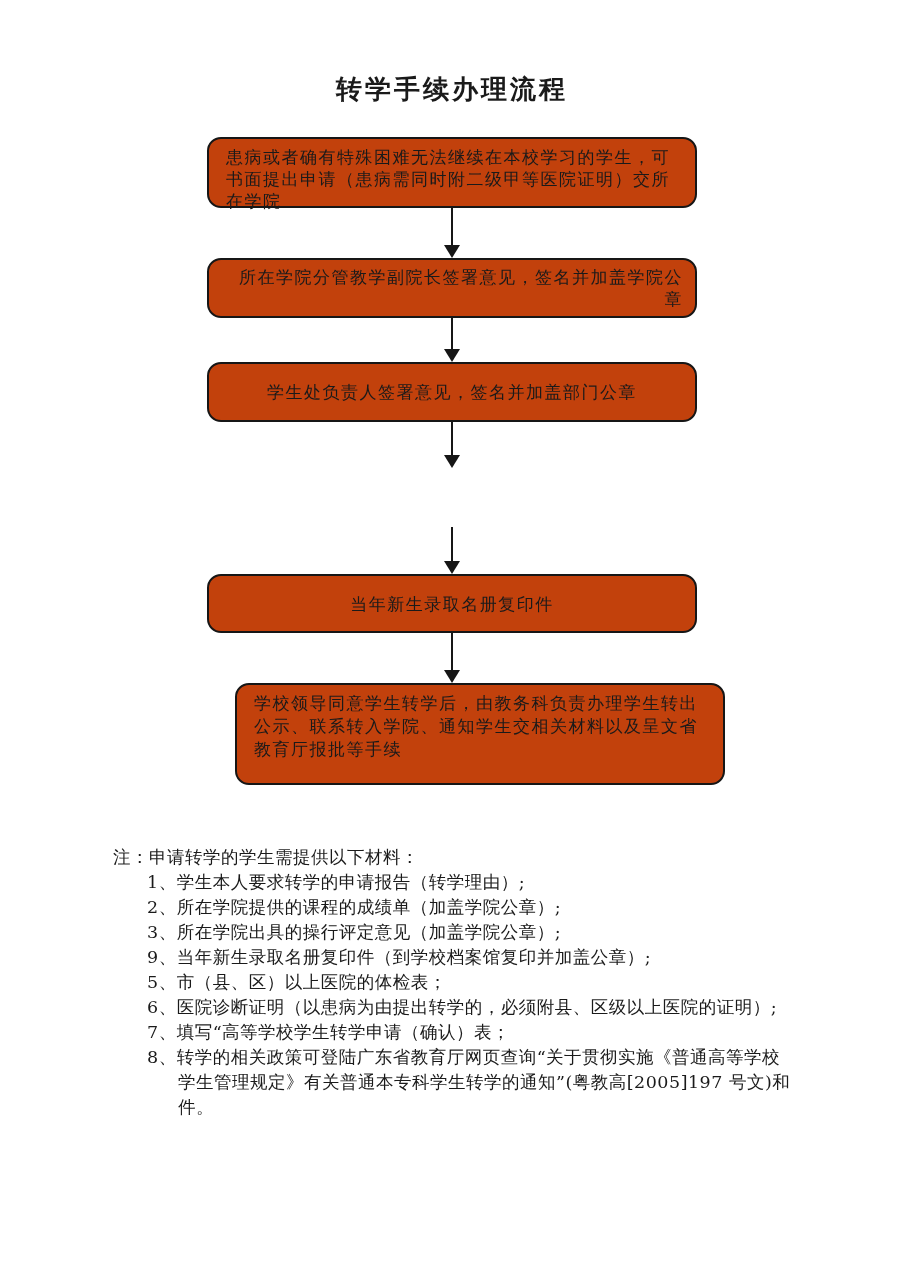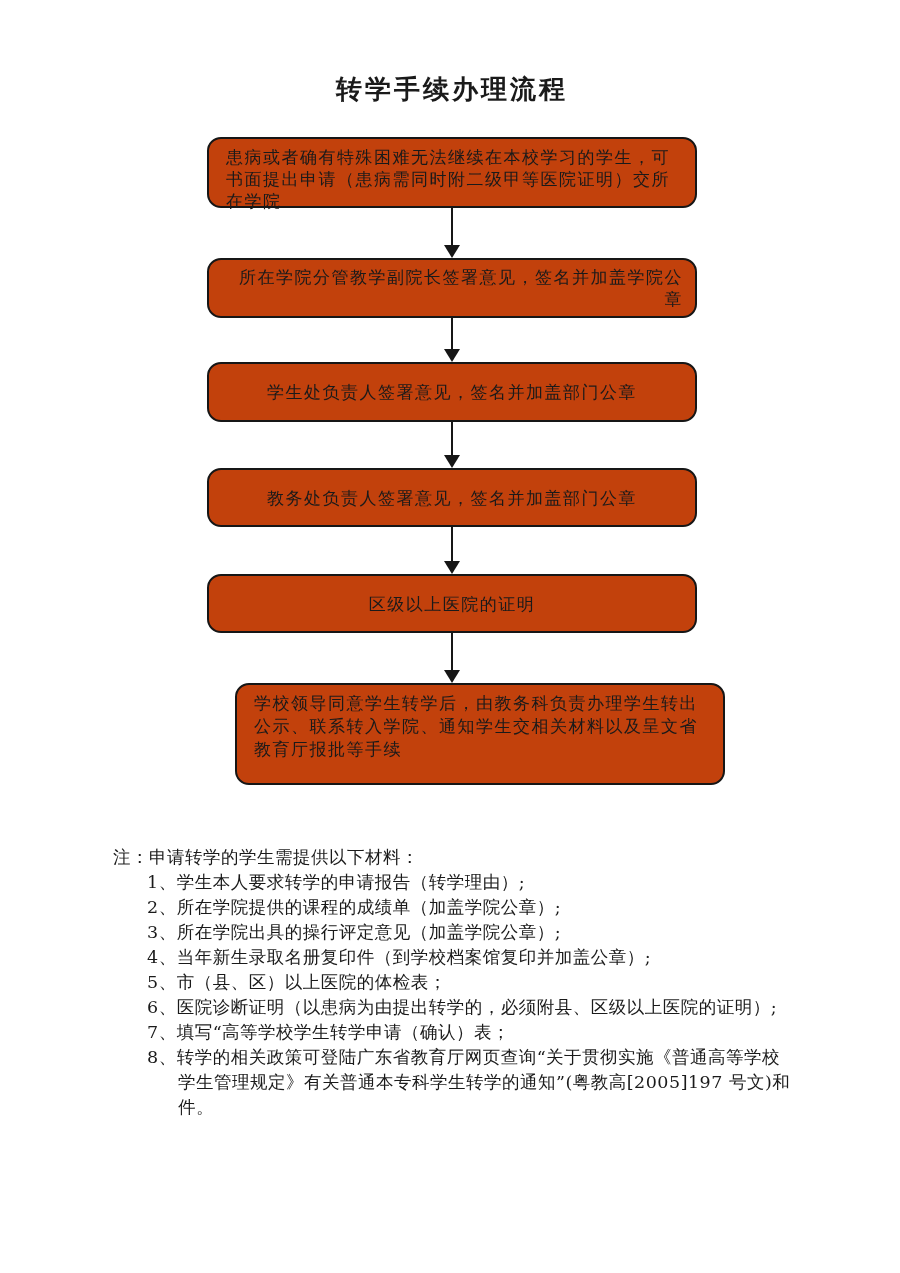--- a/index.html
+++ b/index.html
@@ -66,42 +66,41 @@
     <span class="head"></span>
   </div>
 
   <div class="fbox b3 center">学生处负责人签署意见，签名并加盖部门公章</div>
 
   <div class="arrow a3">
     <span class="shaft"></span>
     <span class="head"></span>
   </div>
 
-  <div class="fbox b4 center">教务处负责人签署意见，签名并加盖部门公章</div>
 
   <div class="arrow a4">
     <span class="shaft"></span>
     <span class="head"></span>
   </div>
 
-  <div class="fbox b5 center">区级以上医院的证明</div>
+  <div class="fbox b5 center">当年新生录取名册复印件</div>
 
   <div class="arrow a5">
     <span class="shaft"></span>
     <span class="head"></span>
   </div>
 
   <div class="fbox b6 leftal">学校领导同意学生转学后，由教务科负责办理学生转出公示、联系转入学院、通知学生交相关材料以及呈文省教育厅报批等手续</div>
 
   <div class="notes">
     <div class="nl ind0">注：申请转学的学生需提供以下材料：</div>
     <div class="nl ind1">1、学生本人要求转学的申请报告（转学理由）;</div>
     <div class="nl ind1">2、所在学院提供的课程的成绩单（加盖学院公章）;</div>
     <div class="nl ind1">3、所在学院出具的操行评定意见（加盖学院公章）;</div>
-    <div class="nl ind1">4、当年新生录取名册复印件（到学校档案馆复印并加盖公章）;</div>
+    <div class="nl ind1">9、当年新生录取名册复印件（到学校档案馆复印并加盖公章）;</div>
     <div class="nl ind1">5、市（县、区）以上医院的体检表；</div>
     <div class="nl ind1">6、医院诊断证明（以患病为由提出转学的，必须附县、区级以上医院的证明）;</div>
     <div class="nl ind1">7、填写“高等学校学生转学申请（确认）表；</div>
     <div class="nl ind1">8、转学的相关政策可登陆广东省教育厅网页查询“关于贯彻实施《普通高等学校</div>
     <div class="nl ind2">学生管理规定》有关普通本专科学生转学的通知”(粤教高[2005]197 号文)和</div>
     <div class="nl ind2">件。</div>
   </div>
 
 </div>
 

